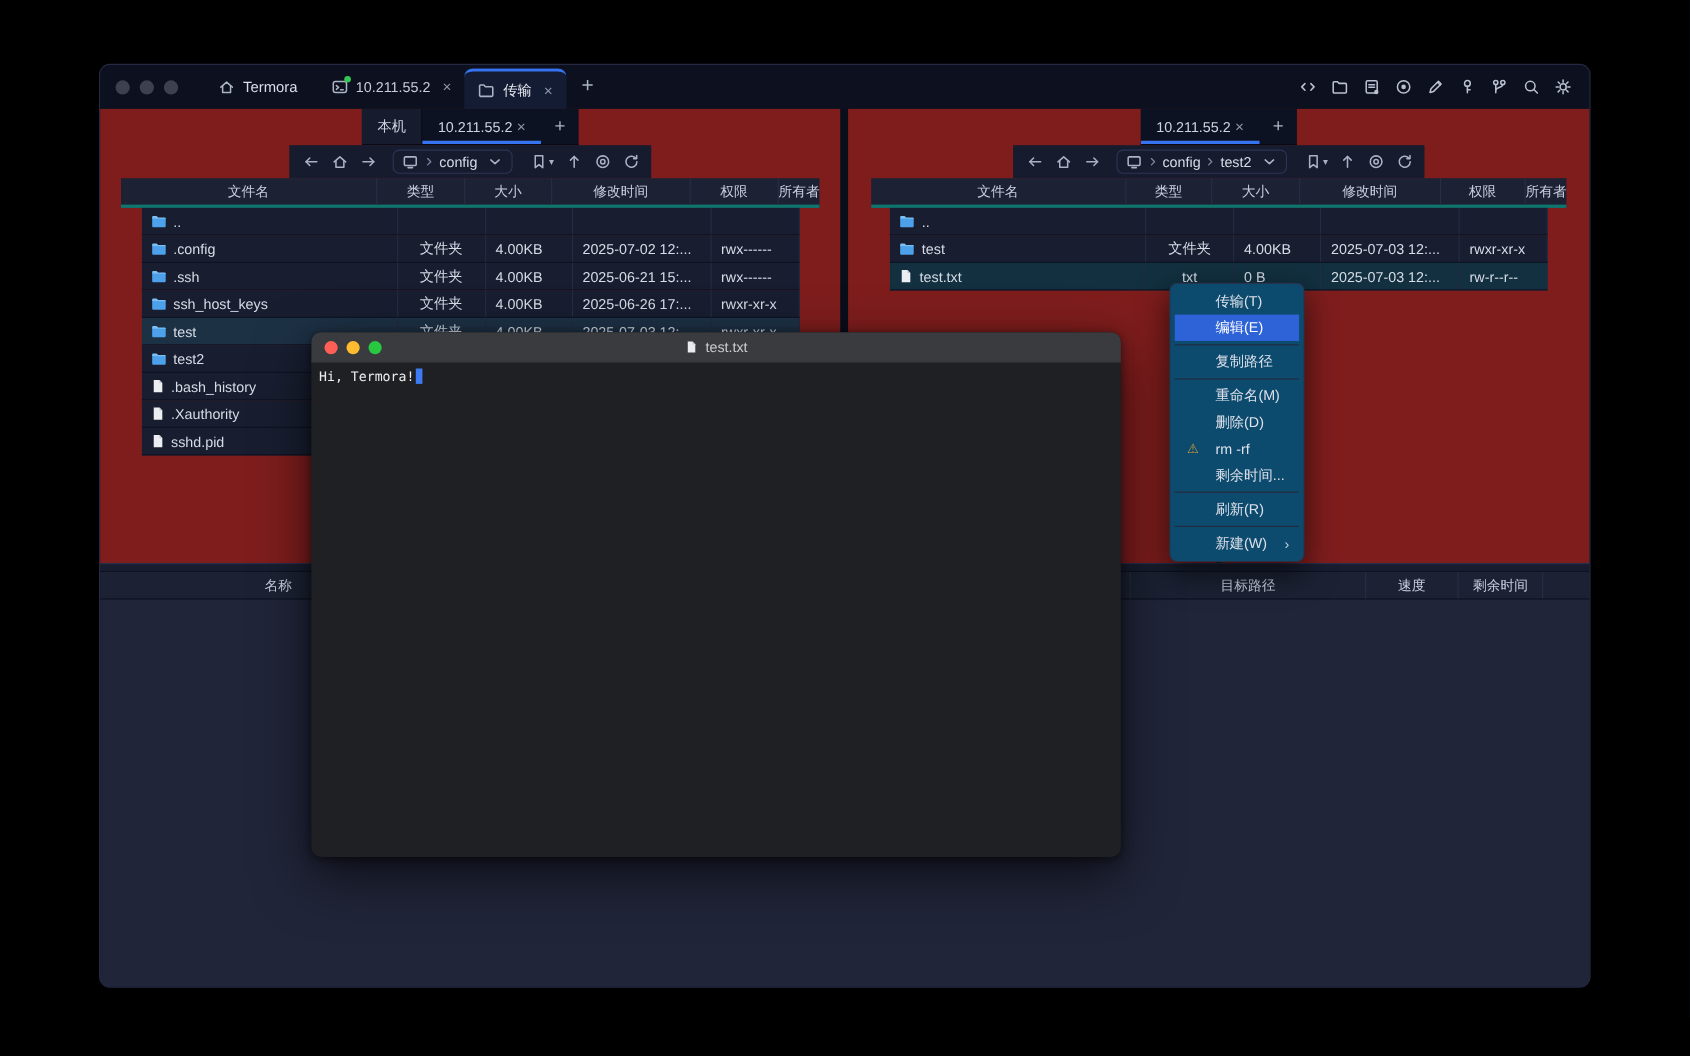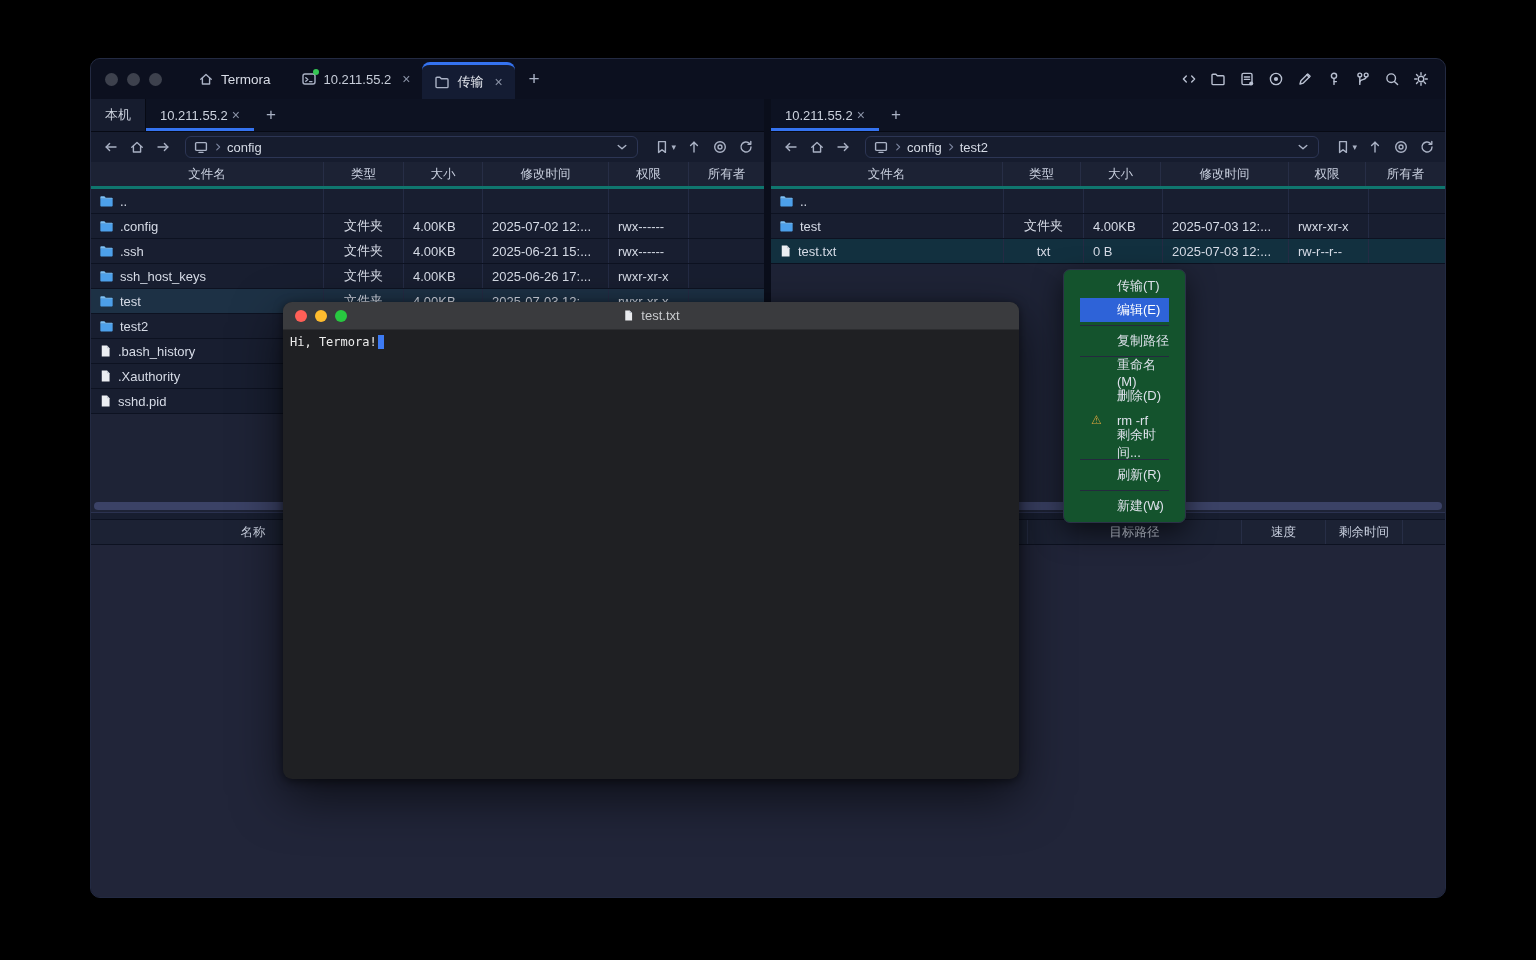--- a/index.html
+++ b/index.html
@@ -23,21 +23,21 @@
   .ttab.active { background:#141c33; border-top:3px solid #3573f0; border-radius:8px 8px 0 0;
     margin-top:3px; color:#e6e9f0; }
   .term-ico { position:relative; }
   .term-ico .dot { position:absolute; right:-2px; top:-2px; width:6px; height:6px; border-radius:50%; background:#35c754; }
   .tplus { display:flex; align-items:center; padding:0 14px; color:#aab2c5; font-size:19px; }
   .tb-actions { margin-left:auto; display:flex; align-items:center; gap:13px; padding-right:16px; }
   .tb-actions .icon { color:#b9c0d1; }
 
   
   .files-row { flex:0 0 413px; display:flex; min-height:0; }
-  .pane { display:flex; flex-direction:column; background:#c2410c; min-width:0; }
+  .pane { display:flex; flex-direction:column; background:#7f1d1d; min-width:0;align-items:center; }
   .pane.left { flex:0 0 673px; }
   .pane.right { flex:1; }
   .vsplit { flex:0 0 7px; background:#0a0e1b; }
 
   .ptabs { flex:0 0 33px; background:#0d1222; display:flex; align-items:stretch; border-bottom:1px solid #070a14; }
   .ptab { display:flex; align-items:center; padding:0 14px; font-size:13px; color:#ccd2de; }
   .ptab.local { background:#161c2e; border-right:1px solid #070a14; }
   .ptab.active { box-shadow:inset 0 -3px 0 #3573f0; }
   .pplus { display:flex; align-items:center; padding:0 12px; color:#aab2c5; font-size:17px; }
 
@@ -94,22 +94,22 @@
   .edot { width:12px; height:12px; border-radius:50%; }
   .edot.r { background:#ff5f57; } .edot.y { background:#febc2e; } .edot.g { background:#28c840; }
   .e-title { position:absolute; left:0; right:0; text-align:center; color:#c9cbce; font-size:13px;
     display:flex; align-items:center; justify-content:center; gap:6px; pointer-events:none; }
   .e-content { padding:5px 7px; font-family:"DejaVu Sans Mono","Liberation Mono",monospace;
     font-size:12px; color:#ececec; display:flex; align-items:flex-start; }
   .cursor { display:inline-block; width:6px; height:14px; background:#3d7bf4; margin-left:1px; vertical-align:text-bottom; }
 
   
   .menu { position:absolute; left:1063px; top:257px; width:123px; z-index:60;
-    background:#14532d; border:1px solid #2b3147; border-radius:7px; padding:4px 16px;
-    box-shadow:0 10px 28px rgba(0,0,0,.6);margin-top:12px; }
+    background:#0c4a6e; border:1px solid #2b3147; border-radius:7px; padding:4px 4px;
+    box-shadow:0 10px 28px rgba(0,0,0,.6); }
   .mi { height:24px; display:flex; align-items:center; color:#dde1ea; font-size:13px;
     padding-left:37px; position:relative; }
   .mi.hl { background:#2e63d8; color:#fff; }
   .mi .mico { position:absolute; left:11px; font-size:12px; color:#d9a33c; }
   .mi .sub { position:absolute; right:9px; color:#c3cad9; }
   .msep { height:1px; background:#242a3e; margin:3px 0; }
 </style>
 </head>
 <body>
 

